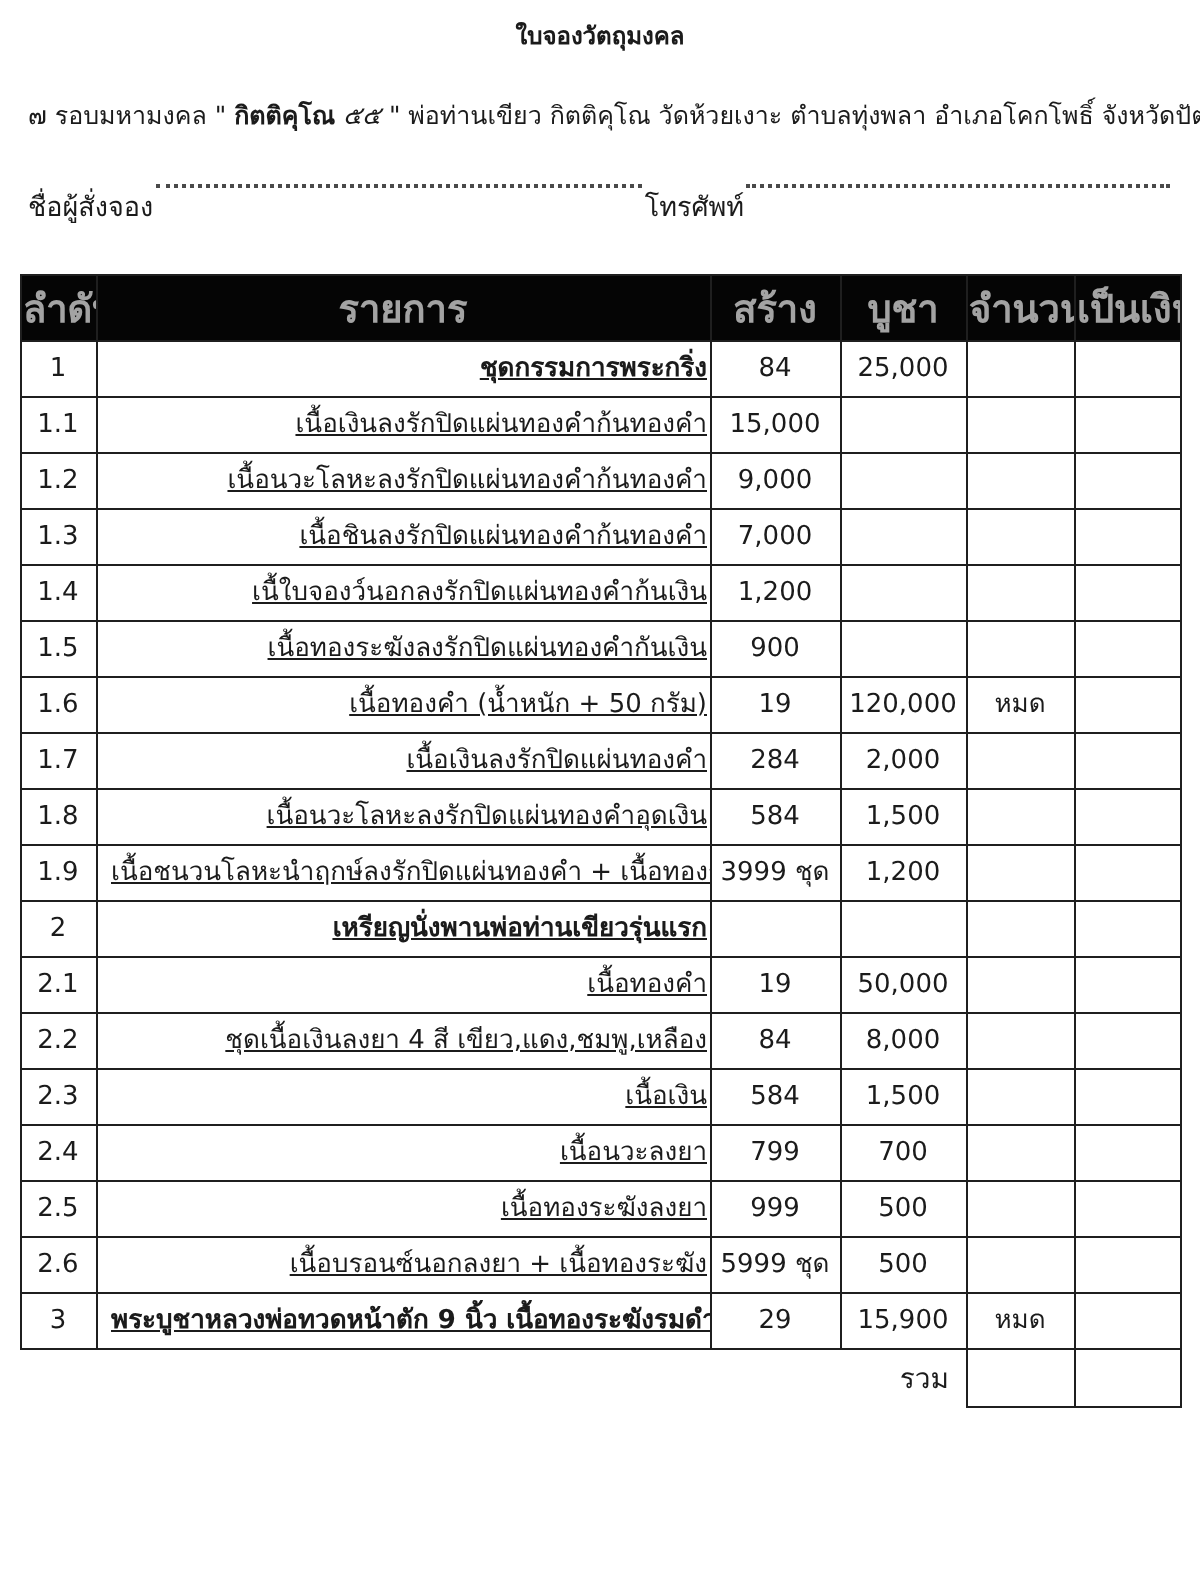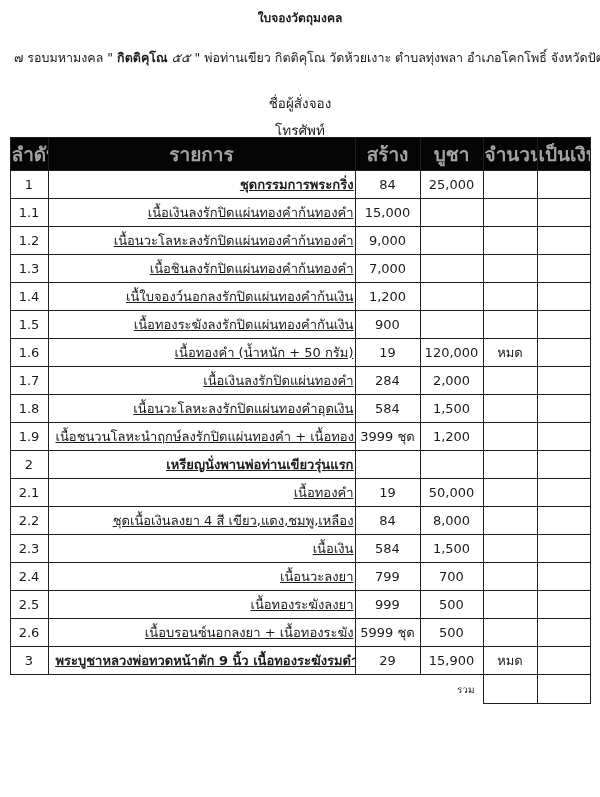--- a/index.html
+++ b/index.html
@@ -5,37 +5,37 @@
   html,body{margin:0;padding:0;background:#fff;}
   body{width:600px;height:797px;font-family:"DejaVu Sans",sans-serif;color:#1b1b1b;}
   .page{position:relative;width:600px;height:797px;overflow:hidden;}
 
   .title{margin:8px 0 0;text-align:center;font-size:12px;font-weight:bold;}
 
   .subtitle{margin-top:21px;padding:0 14px;font-size:12.5px;white-space:nowrap;}
   .subtitle .b{font-weight:bold;}
   .subtitle .bi{font-weight:normal;font-style:italic;}
 
-  .fieldline{display:flex;align-items:center;padding:0 14px;font-size:13.5px;flex-direction:column;}
+  .fieldline{display:flex;align-items:flex-start;padding:0 14px;font-size:13.5px;}
   .fieldline .label{white-space:nowrap;}
   .fill{flex:1 1 auto;border-bottom:2px dotted #4a4a4a;margin:0 1px 3px 1px;height:0;}
   .line-name{margin-top:24px;height:22px;}
   .line-addr{margin-top:16px;height:22px;}
   .line-name .fill.first{flex:1.15;}
   .line-name .fill.second{flex:1;}
 
   table.order{border-collapse:collapse;margin:23px auto 0;width:580px;table-layout:fixed;font-size:13px;}
   table.order td,table.order th{border:1px solid #1f1f1f;overflow:hidden;white-space:nowrap;}
   table.order thead th{background:#050505;color:#a3a3a3;font-weight:bold;height:27px;font-size:19px;}
   table.order tbody td{height:25px;line-height:1.05;vertical-align:middle;}
   td.c{text-align:center;}
   td.item{text-align:right;padding-left:7px;text-decoration:underline;}
   tr.section .item-text{font-weight:bold;text-decoration:underline;}
   tr.total-row td{border:none;height:26px;}
-  tr.total-row td.total-label{text-align:right;padding-right:8px;font-size:10px;}
+  tr.total-row td.total-label{text-align:right;padding-right:8px;font-size:14px;}
   tr.total-row td.boxed{border:1px solid #1f1f1f;}
 </style>
 </head>
 <body>
 
 <div class="page">
 
   <div class="title">ใบจองวัตถุมงคล</div>
 
   <div class="subtitle"><span>๗ รอบมหามงคล " </span><span class="b">กิตติคุโณ</span><span class="bi"> ๕๕ </span><span>" พ่อท่านเขียว กิตติคุโณ วัดห้วยเงาะ ตำบลทุ่งพลา อำเภอโคกโพธิ์ จังหวัดปัตตานี</span></div>

